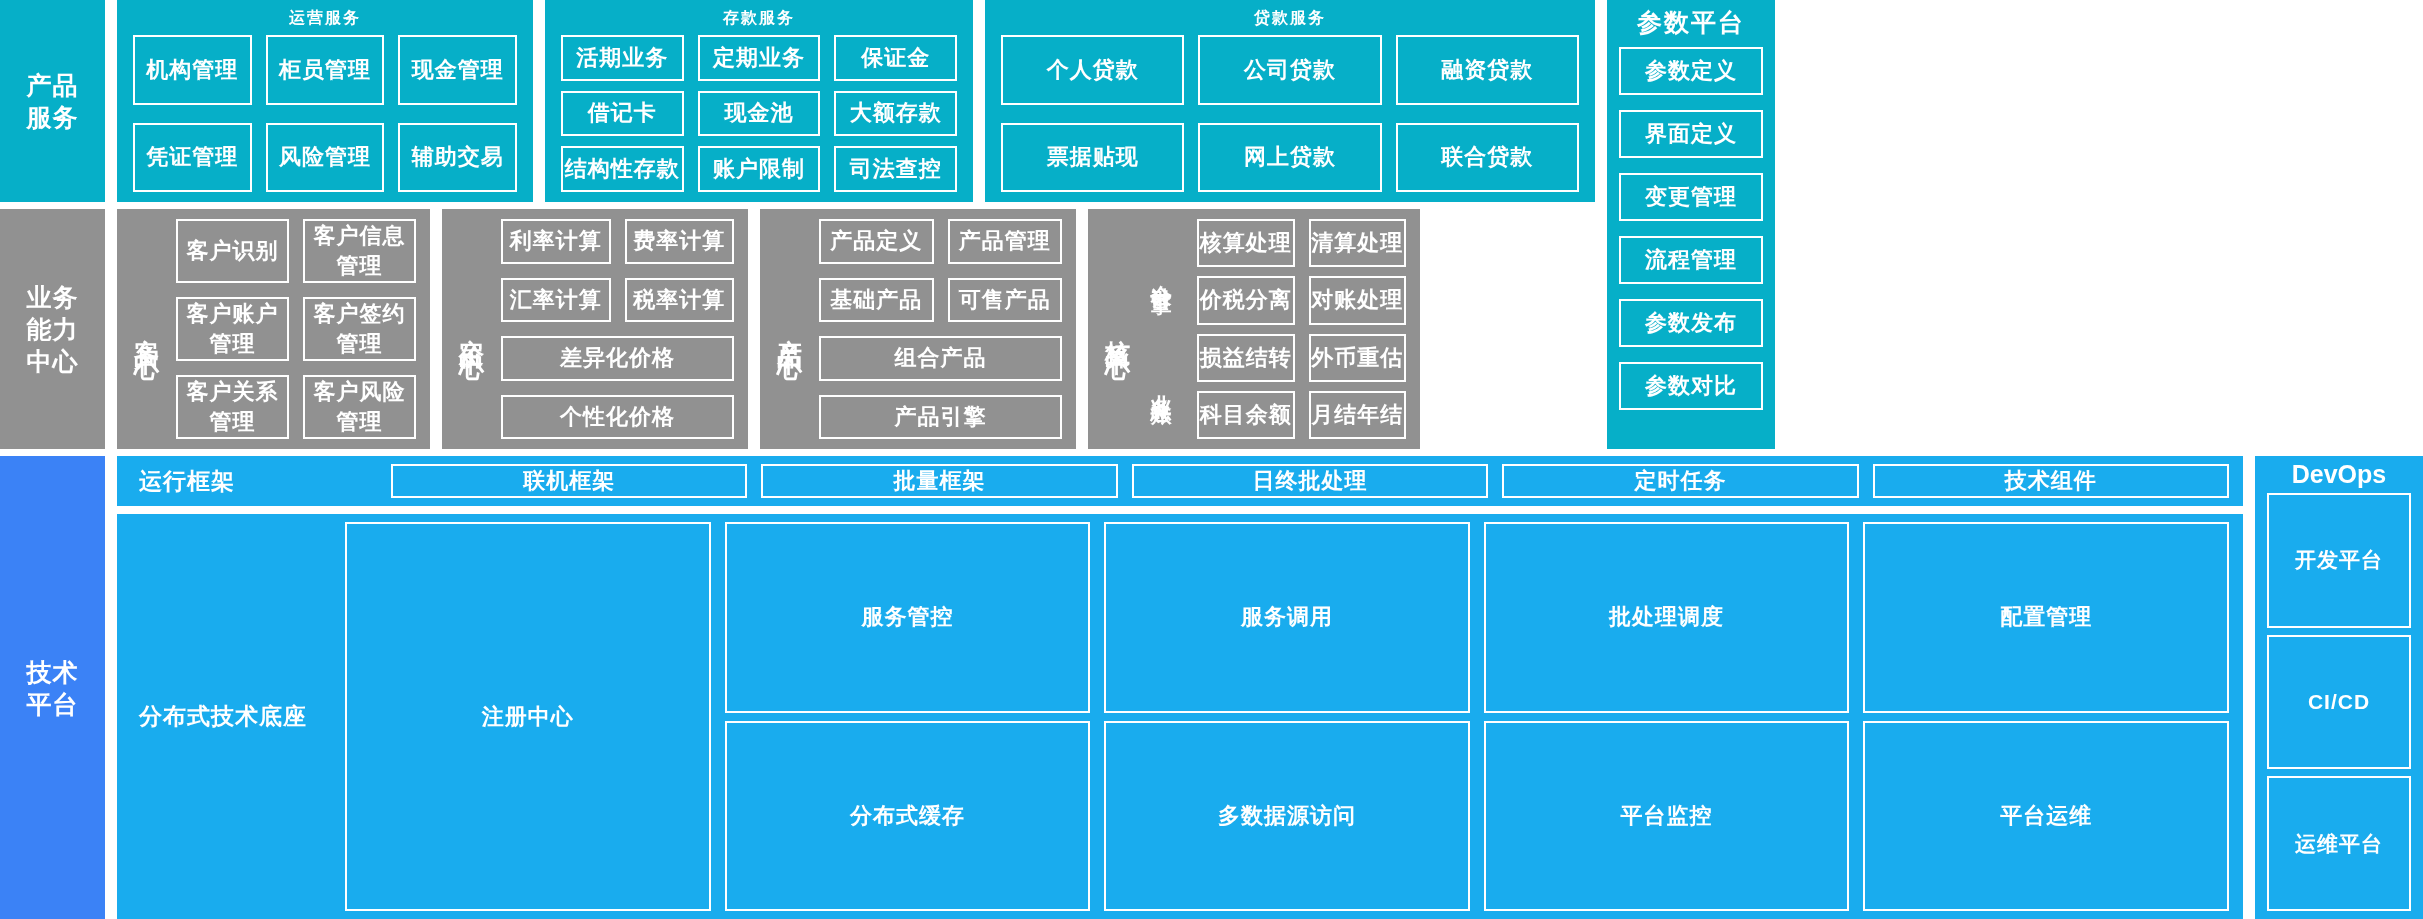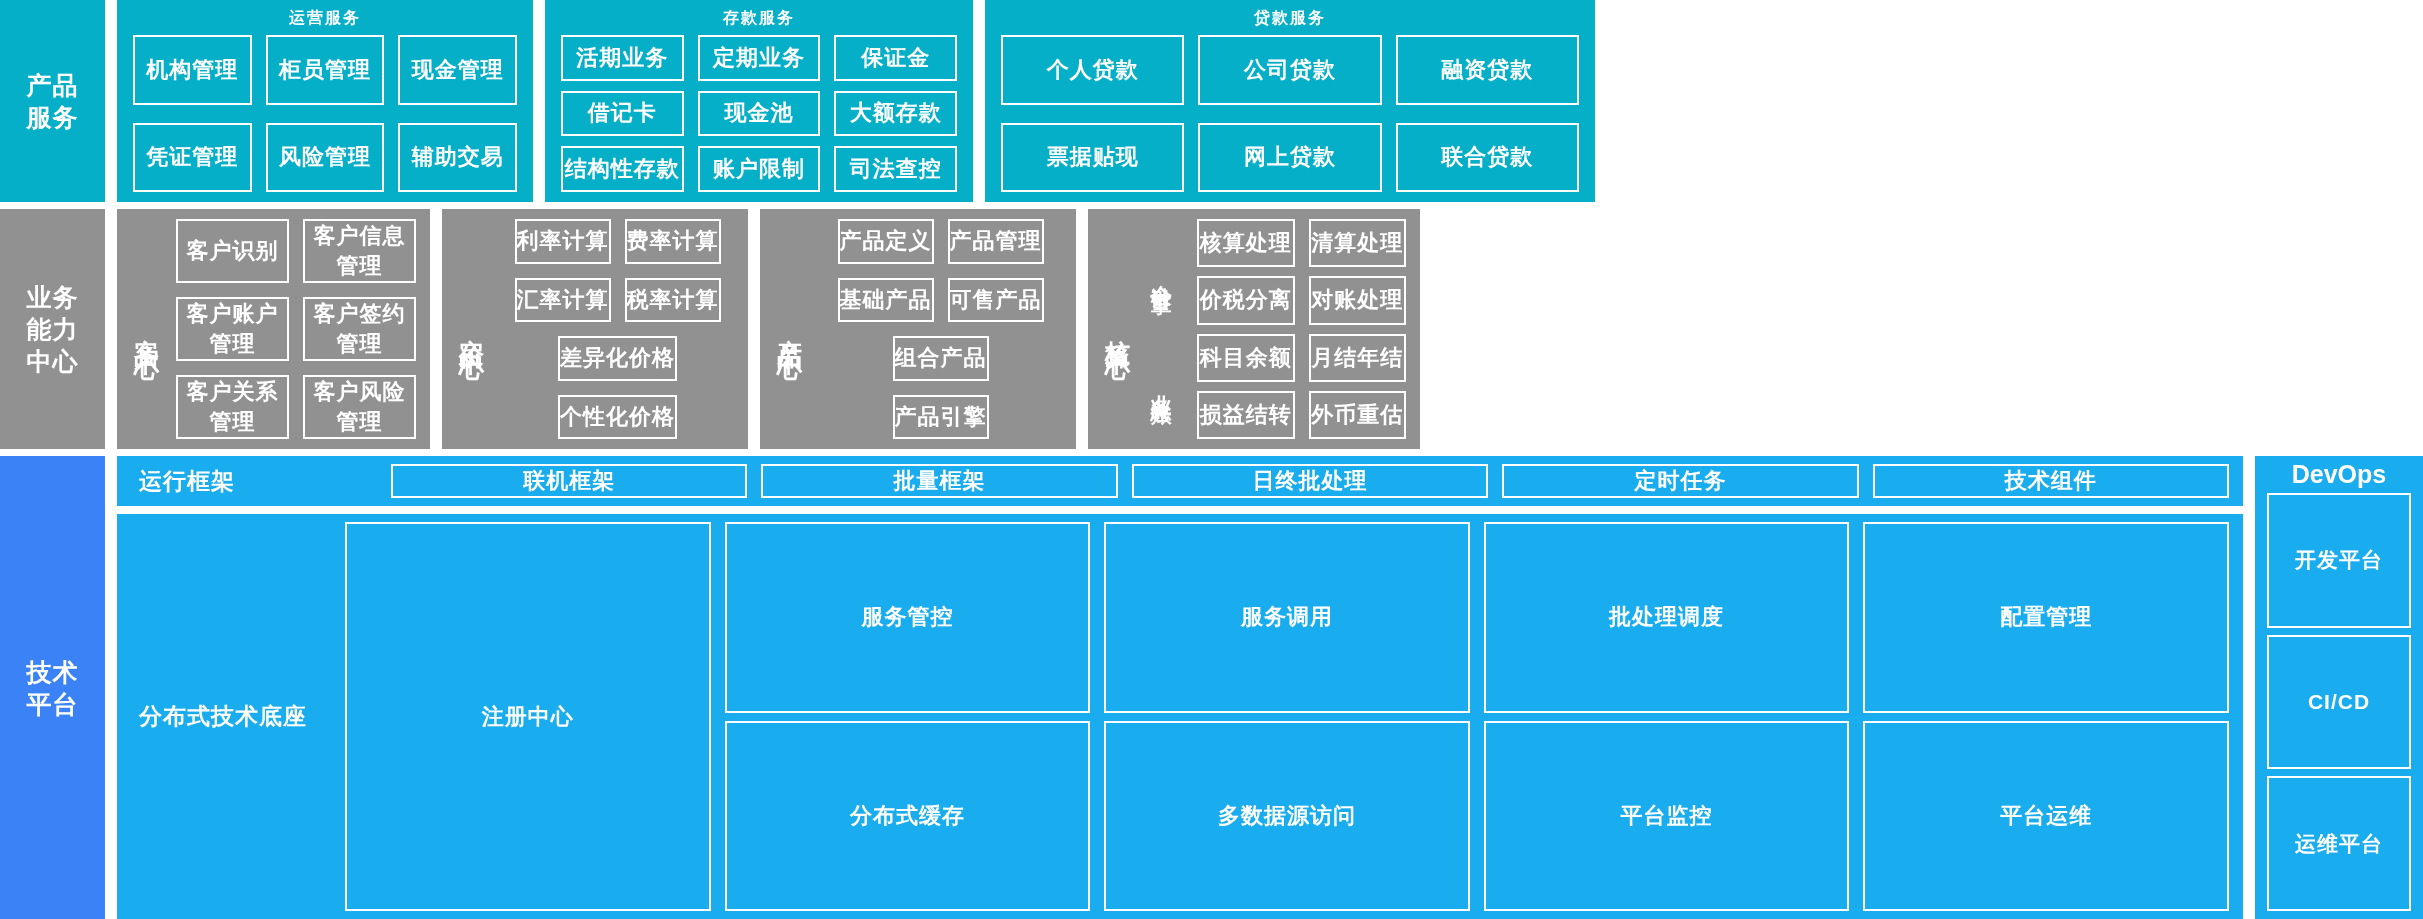--- a/index.html
+++ b/index.html
@@ -133,21 +133,20 @@
     align-items: stretch;
     padding: 10px 14px 10px 8px;
     box-sizing: border-box;
   }
   .mid-inner {
     flex: 1;
     display: flex;
     flex-direction: column;
     gap: 14px;
     padding-left: 6px;
-    align-items: center;
   }
   .mid-row {
     display: flex;
     gap: 14px;
     flex: 1;
   }
   .mid-row .tile { flex: 1; }
   .g-customer { flex: 0 0 313px; }
   .g-pricing  { flex: 0 0 306px; }
   .g-product  { flex: 0 0 316px; }
@@ -267,20 +266,29 @@
       <div class="grid3 ops">
         <div class="tile">个人贷款</div>
         <div class="tile">公司贷款</div>
         <div class="tile">融资贷款</div>
         <div class="tile">票据贴现</div>
         <div class="tile">网上贷款</div>
         <div class="tile">联合贷款</div>
       </div>
     </div>
 
+    <div class="param-col" style="height:449px;">
+      <div class="group-title">参数平台</div>
+      <div class="tile">参数定义</div>
+      <div class="tile">界面定义</div>
+      <div class="tile">变更管理</div>
+      <div class="tile">流程管理</div>
+      <div class="tile">参数发布</div>
+      <div class="tile">参数对比</div>
+    </div>
   </div>
 
   <div class="band mid-band">
 
     <div class="side-label gray">
       <div>
         <div>业务</div>
         <div>能力</div>
         <div>中心</div>
       </div>
@@ -354,26 +362,26 @@
         <div class="acct-cols">
           <div class="mid-row">
             <div class="tile">核算处理</div>
             <div class="tile">清算处理</div>
           </div>
           <div class="mid-row">
             <div class="tile">价税分离</div>
             <div class="tile">对账处理</div>
           </div>
           <div class="mid-row">
+            <div class="tile">损益结转</div>
+            <div class="tile">外币重估</div>
+          </div>
+          <div class="mid-row">
             <div class="tile">科目余额</div>
             <div class="tile">月结年结</div>
-          </div>
-          <div class="mid-row">
-            <div class="tile">损益结转</div>
-            <div class="tile">外币重估</div>
           </div>
         </div>
       </div>
     </div>
 
     <div style="flex:0 0 168px;"></div>
   </div>
 
   <div class="band bot-band">
 

